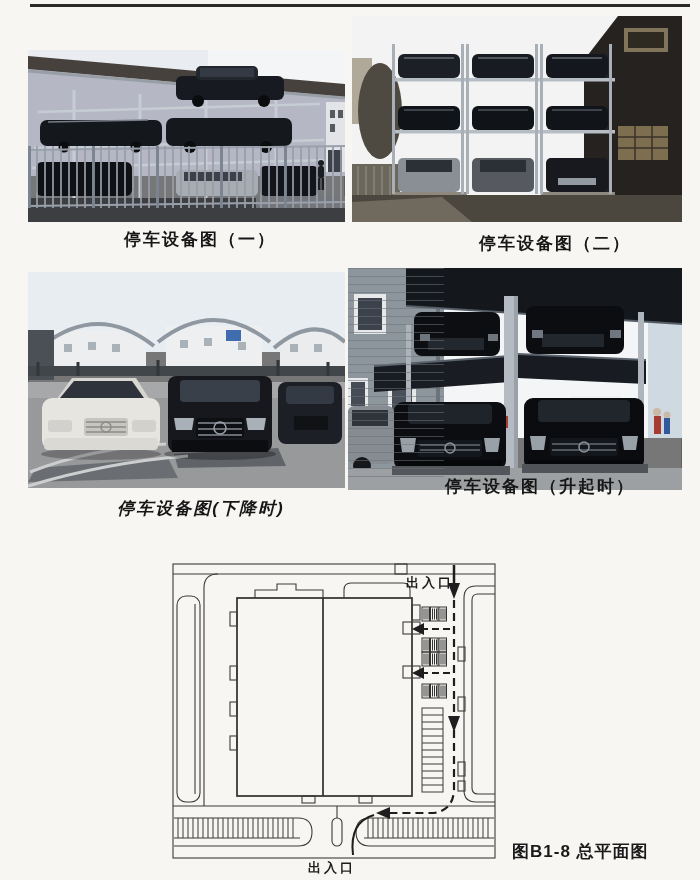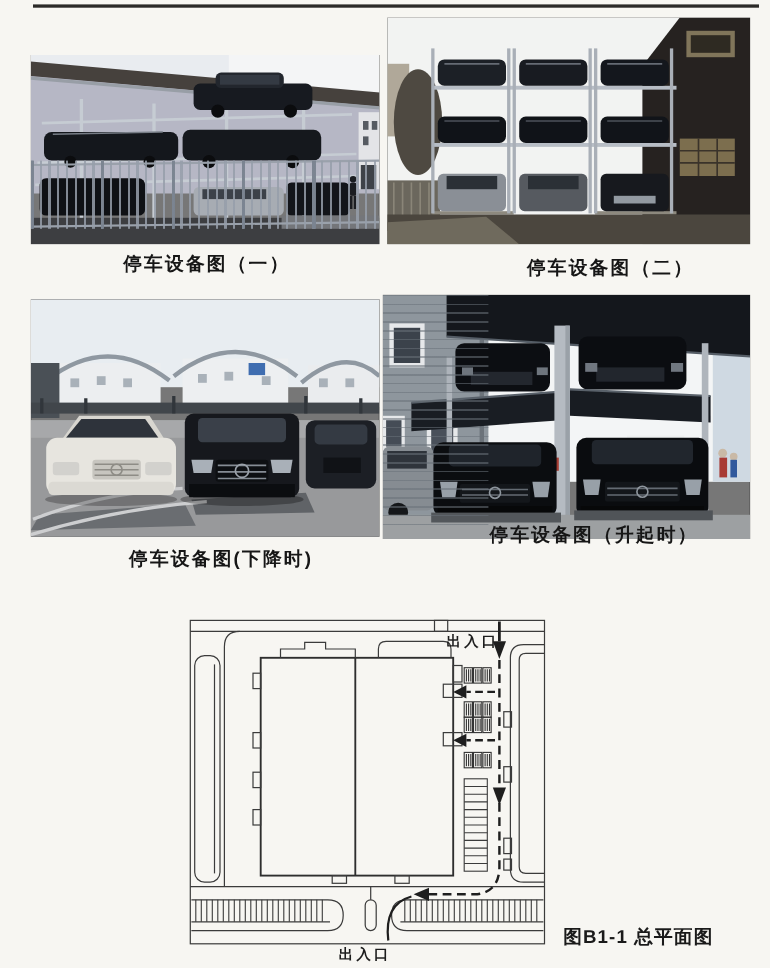--- a/index.html
+++ b/index.html
@@ -151,21 +151,21 @@
       <rect x="194" y="142" width="62" height="34" rx="5" fill="#17191e"></rect>
       <rect x="206" y="162" width="38" height="7" fill="#9299a1"></rect>
     </g>
     <g>
       <rect x="0" y="179" width="330" height="27" fill="#4b463e"></rect>
       <polygon points="0,206 0,186 90,181 120,206" fill="#6f6a5d"></polygon>
     </g>
   </svg>
 </figure>
 
-<div class="caption" style="left:28px;top:228px;width:320px;">停车设备图（一）</div>
+<div class="caption" style="left:40px;top:228px;width:320px;">停车设备图（一）</div>
 <div class="caption" style="left:395px;top:232px;width:320px;">停车设备图（二）</div>
 
 <figure class="photo" style="left:28px;top:272px;width:317px;height:216px;margin:0;">
   <svg width="317" height="216" viewBox="0 0 317 216">
     <rect x="0" y="0" width="317" height="80" fill="#e8edf1"></rect>
     <g>
       <rect x="0" y="62" width="20" height="36" fill="#dfe2e5"></rect>
       <rect x="22" y="58" width="96" height="40" fill="#eceef0"></rect>
       <rect x="138" y="54" width="96" height="44" fill="#edeff1"></rect>
       <rect x="252" y="60" width="65" height="38" fill="#eaecee"></rect>
@@ -299,21 +299,21 @@
     </g>
     <g>
       <rect x="0" y="200" width="334" height="22" fill="#9da0a2"></rect>
       <rect x="44" y="198" width="118" height="9" fill="#53575b"></rect>
       <rect x="174" y="196" width="126" height="9" fill="#505458"></rect>
     </g>
   </svg>
   <div class="siding-overlay"></div>
 </figure>
 
-<div class="caption" style="left:41px;top:497px;width:320px;">停车设备图(下降时)</div>
+<div class="caption" style="left:41px;top:497px;width:320px;font-style:italic;">停车设备图(下降时)</div>
 <div class="caption" style="left:380px;top:475px;width:320px;">停车设备图（升起时）</div>
 
 <svg class="plan-svg" width="360" height="330" viewBox="0 0 360 330">
   <g stroke="#3b3b3b" fill="none" stroke-width="1.1">
 
     <rect x="13" y="14" width="322" height="294"></rect>
 
     <path d="M13,24 H335"></path>
     <rect x="235" y="14" width="12" height="10"></rect>
 
@@ -397,13 +397,13 @@
     <path d="M290,123 H264" stroke="#1e1e1e" stroke-width="2.2" fill="none" stroke-dasharray="7 4"></path>
     <polygon points="264,117 264,129 252,123" fill="#1e1e1e"></polygon>
     <polygon points="230,257 230,269 216,263" fill="#1e1e1e"></polygon>
     <path d="M193,305 Q189,272 214,265" stroke="#1e1e1e" stroke-width="2" fill="none"></path>
   </g>
 
   <text x="246" y="37">出入口</text>
   <text x="148" y="322">出入口</text>
 </svg>
 
-<div class="plan-caption">图B1-1 总平面图</div>
+<div class="plan-caption">图B1-8 总平面图</div>
 
 </body></html>

